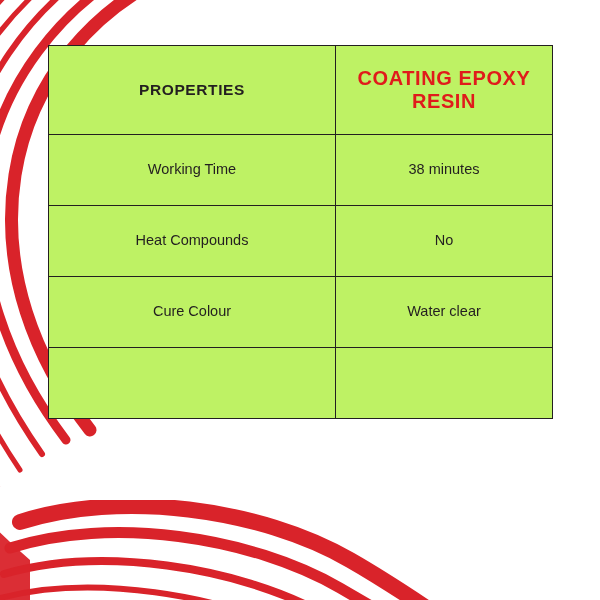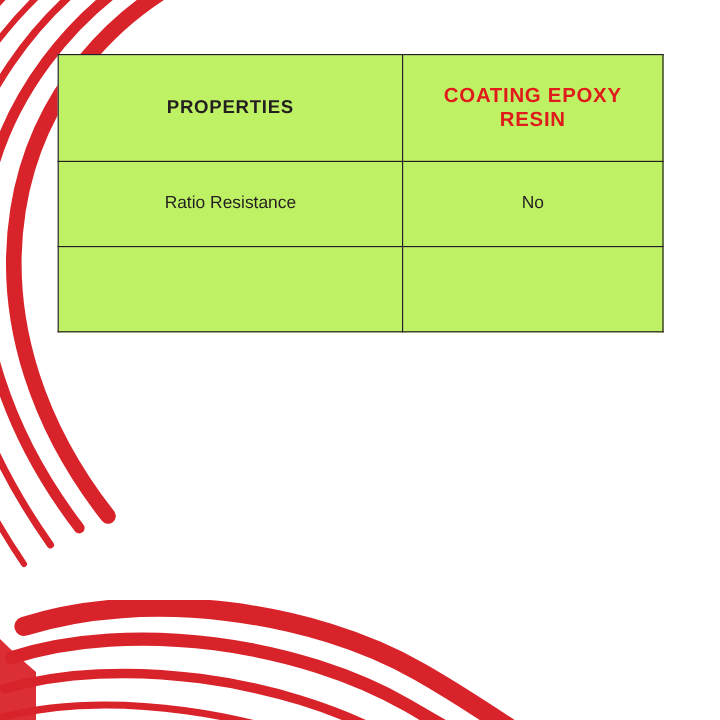--- a/index.html
+++ b/index.html
@@ -67,21 +67,21 @@
   table.spec-table col.col-val  { width: 217px; }
 
   th.head-cell {
     font-size: 15.5px;
     font-weight: bold;
     letter-spacing: 0.6px;
     height: 72px;
   }
   th.head-cell.accent {
     color: #e01b1b;
-    font-size: 17px;
+    font-size: 20px;
   }
 
   td.prop-cell,
   td.val-cell {
     font-size: 14.5px;
     font-weight: normal;
     line-height: 1.45;
   }
 
   .row-2line td { height: 65px; }
@@ -128,32 +128,48 @@
         <col class="col-val">
       </colgroup>
       <thead>
         <tr>
           <th class="head-cell">PROPERTIES</th>
           <th class="head-cell accent">COATING EPOXY RESIN</th>
         </tr>
       </thead>
       <tbody>
 
+        <tr class="row-1line">
+          <td class="prop-cell">
+            <span class="cell-line">Working Time</span>
+          </td>
+          <td class="val-cell">
+            <span class="cell-line">38 minutes</span>
+          </td>
+        </tr>
 
 
         <tr class="row-1line">
           <td class="prop-cell">
-            <span class="cell-line">Ratio Resistance</span>
+            <span class="cell-line">Heat Compounds</span>
           </td>
           <td class="val-cell">
             <span class="cell-line">No</span>
           </td>
         </tr>
 
 
+        <tr class="row-1line">
+          <td class="prop-cell">
+            <span class="cell-line">Cure Colour</span>
+          </td>
+          <td class="val-cell">
+            <span class="cell-line">Water clear</span>
+          </td>
+        </tr>
 
         <tr class="row-1line">
           <td class="prop-cell">
             
           </td>
           <td class="val-cell">
             
           </td>
         </tr>
       </tbody>

